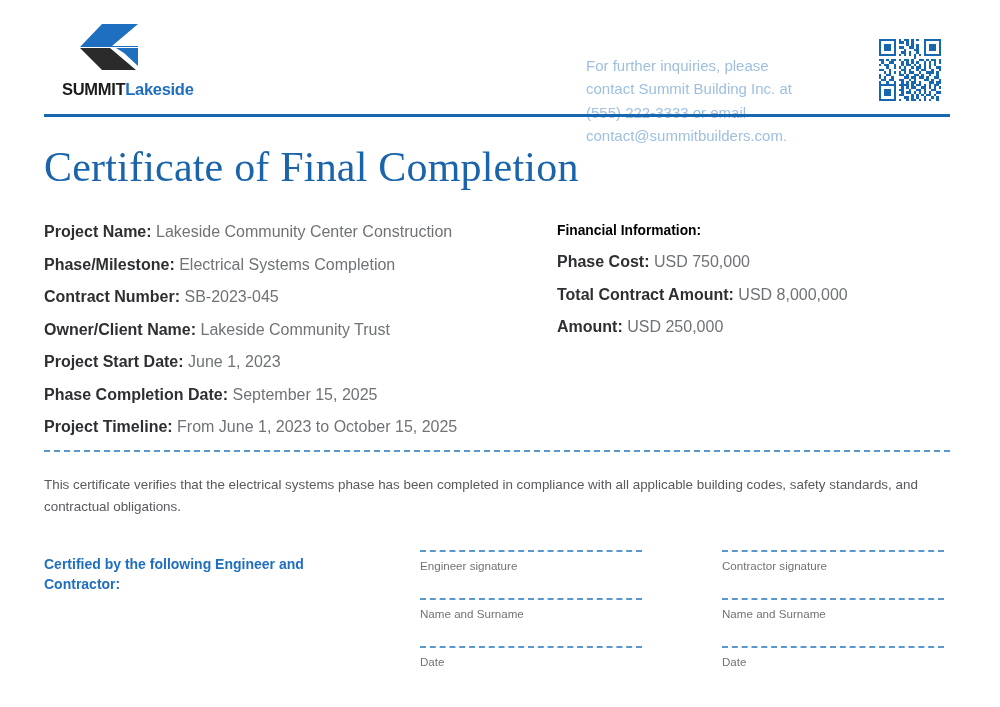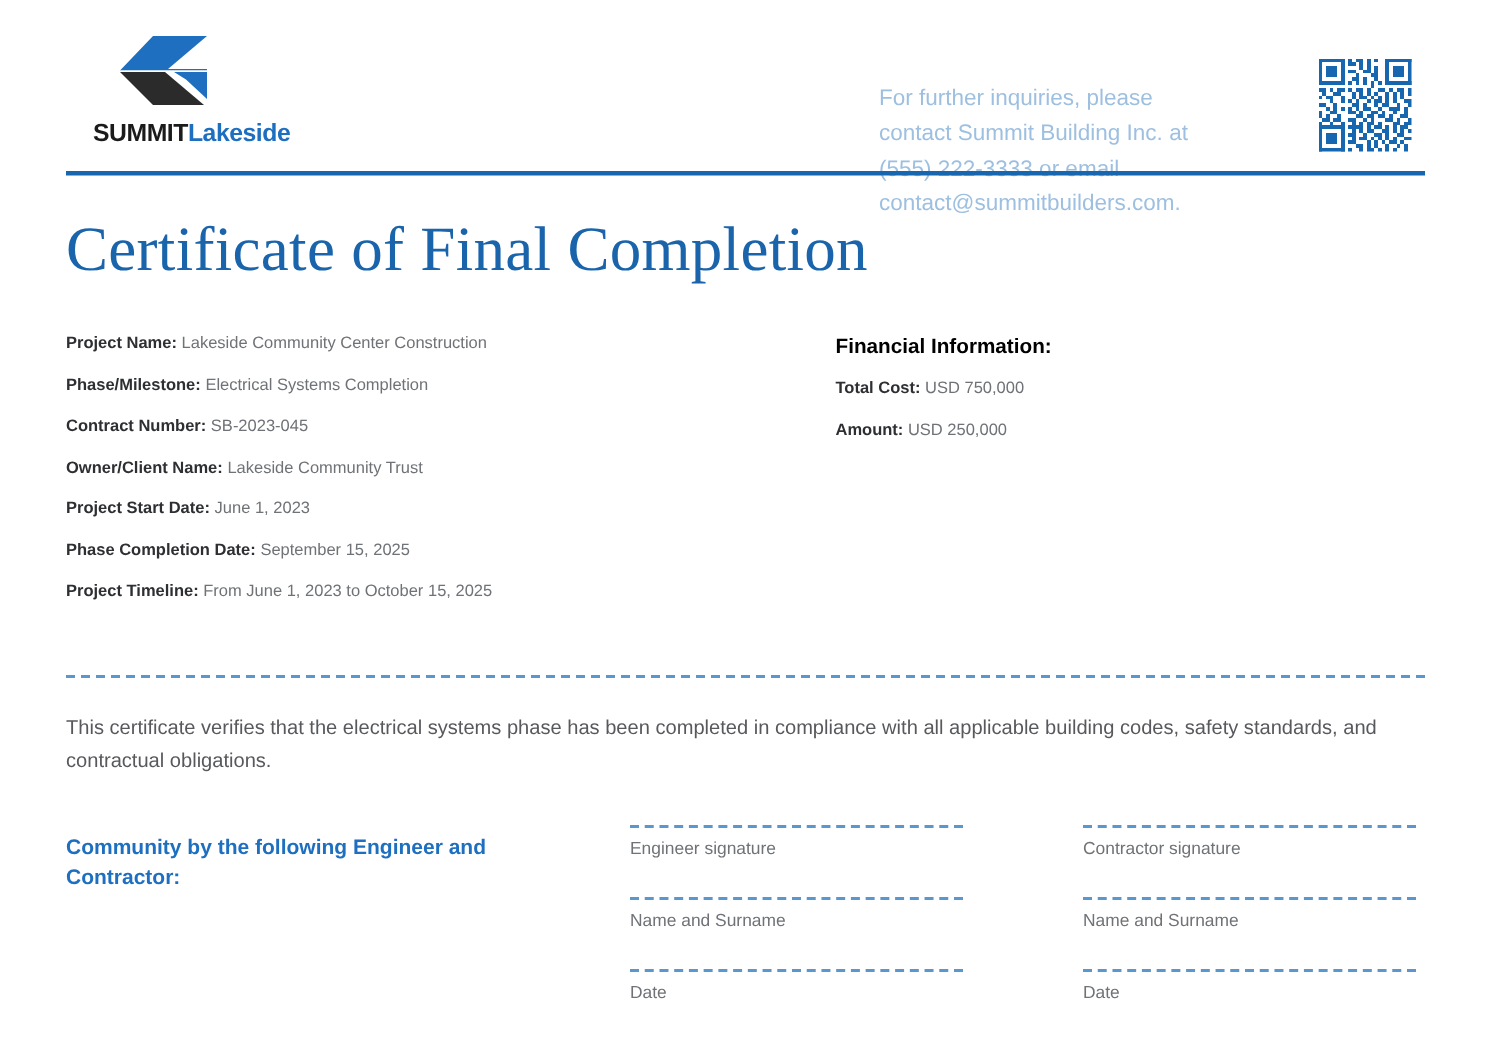--- a/index.html
+++ b/index.html
@@ -107,21 +107,21 @@
     width: 480px;
   }
   .col-right {
     position: absolute;
     left: 557px;
     top: 224px;
     width: 395px;
   }
 
   .field-row {
-    font-size: 11px;
+    font-size: 16px;
     line-height: 1.0;
     margin-bottom: 16.5px;
     white-space: nowrap;
   }
   .field-label {
     font-weight: bold;
     color: #2e2f33;
   }
   .field-value {
     color: #6f7276;
@@ -401,34 +401,38 @@
     </div>
     <div class="field-row">
       <span class="field-label">Project Timeline:</span>
       <span class="field-value">From June 1, 2023 to October 15, 2025</span>
     </div>
   </div>
 
   <div class="col-right">
     <div class="section-head">Financial Information:</div>
     <div class="field-row">
-      <span class="field-label">Total Cost:</span>
+      <span class="field-label">Phase Cost:</span>
       <span class="field-value">USD 750,000</span>
+    </div>
+    <div class="field-row">
+      <span class="field-label">Total Contract Amount:</span>
+      <span class="field-value">USD 8,000,000</span>
     </div>
     <div class="field-row">
       <span class="field-label">Amount:</span>
       <span class="field-value">USD 250,000</span>
     </div>
   </div>
 
   <div class="divider-main dash-rule"></div>
 
   <div class="statement">This certificate verifies that the electrical systems phase has been completed in compliance with all applicable building codes, safety standards, and contractual obligations.</div>
 
-  <div class="certified-by">Community by the following Engineer and Contractor:</div>
+  <div class="certified-by">Certified by the following Engineer and Contractor:</div>
 
   <div class="sig-col col-a">
     <div class="sig-slot">
       <div class="dash-rule"></div>
       <div class="sig-caption">Engineer signature</div>
     </div>
     <div class="sig-slot">
       <div class="dash-rule"></div>
       <div class="sig-caption">Name and Surname</div>
     </div>

